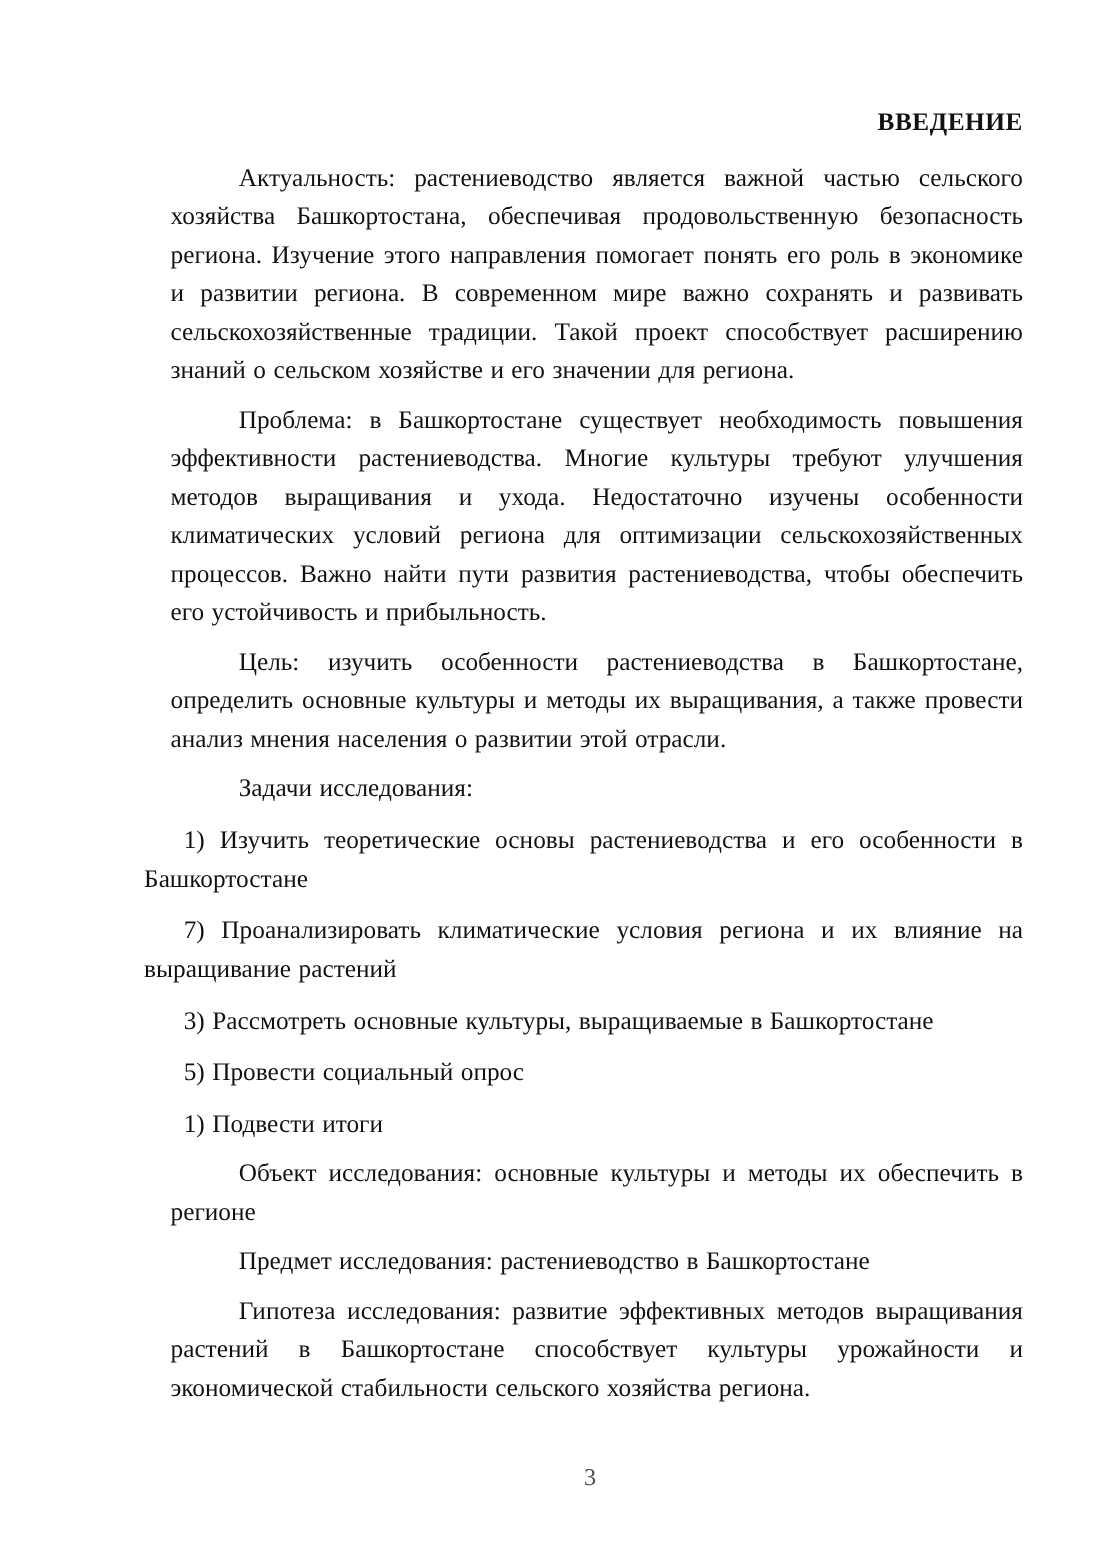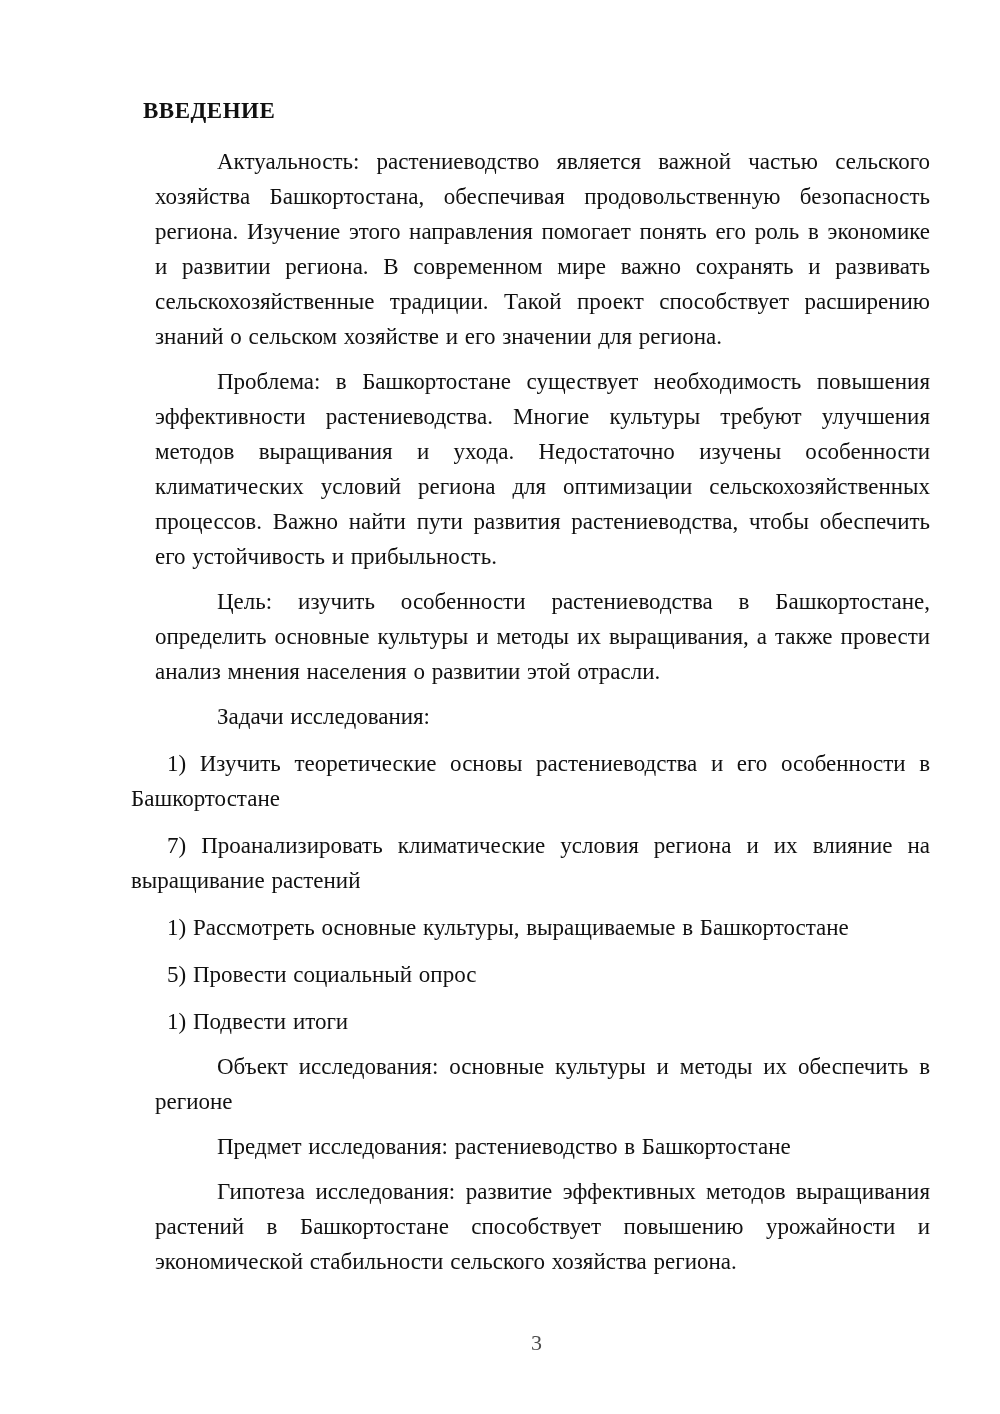--- a/index.html
+++ b/index.html
@@ -20,21 +20,21 @@
     position: absolute;
     left: 143px;
     top: 96px;
     width: 787px;
   }
   .doc-title {
     margin: 0 0 18px 0;
     font-size: 23px;
     line-height: 30px;
     font-weight: bold;
-    text-align: left;
+    text-align: right;
     letter-spacing: 0.5px;
   }
   .para {
     margin: 0 0 10px 12px;
     font-size: 23px;
     line-height: 35px;
     text-align: justify;
     text-indent: 62px;
     hyphens: none;
     word-spacing: 1px;
@@ -71,27 +71,27 @@
     <p class="para">Проблема: в Башкортостане существует необходимость повышения эффективности растениеводства. Многие культуры требуют улучшения методов выращивания и ухода. Недостаточно изучены особенности климатических условий региона для оптимизации сельскохозяйственных процессов. Важно найти пути развития растениеводства, чтобы обеспечить его устойчивость и прибыльность.</p>
 
     <p class="para">Цель: изучить особенности растениеводства в Башкортостане, определить основные культуры и методы их выращивания, а также провести анализ мнения населения о развитии этой отрасли.</p>
 
     <p class="para">Задачи исследования:</p>
 
     <p class="list">1) Изучить теоретические основы растениеводства и его особенности в Башкортостане</p>
 
     <p class="list">7) Проанализировать климатические условия региона и их влияние на выращивание растений</p>
 
-    <p class="list">1) Рассмотреть основные культуры, выращиваемые в Башкортостане</p>
+    <p class="list">3) Рассмотреть основные культуры, выращиваемые в Башкортостане</p>
 
     <p class="list">5) Провести социальный опрос</p>
 
     <p class="list">1) Подвести итоги</p>
 
     <p class="para">Объект исследования: основные культуры и методы их обеспечить в регионе</p>
 
     <p class="para">Предмет исследования: растениеводство в Башкортостане</p>
 
-    <p class="para">Гипотеза исследования: развитие эффективных методов выращивания растений в Башкортостане способствует повышению урожайности и экономической стабильности сельского хозяйства региона.</p>
+    <p class="para">Гипотеза исследования: развитие эффективных методов выращивания растений в Башкортостане способствует культуры урожайности и экономической стабильности сельского хозяйства региона.</p>
   </div>
 
   <div class="page-number">3</div>
 </div>
 
 </body></html>

